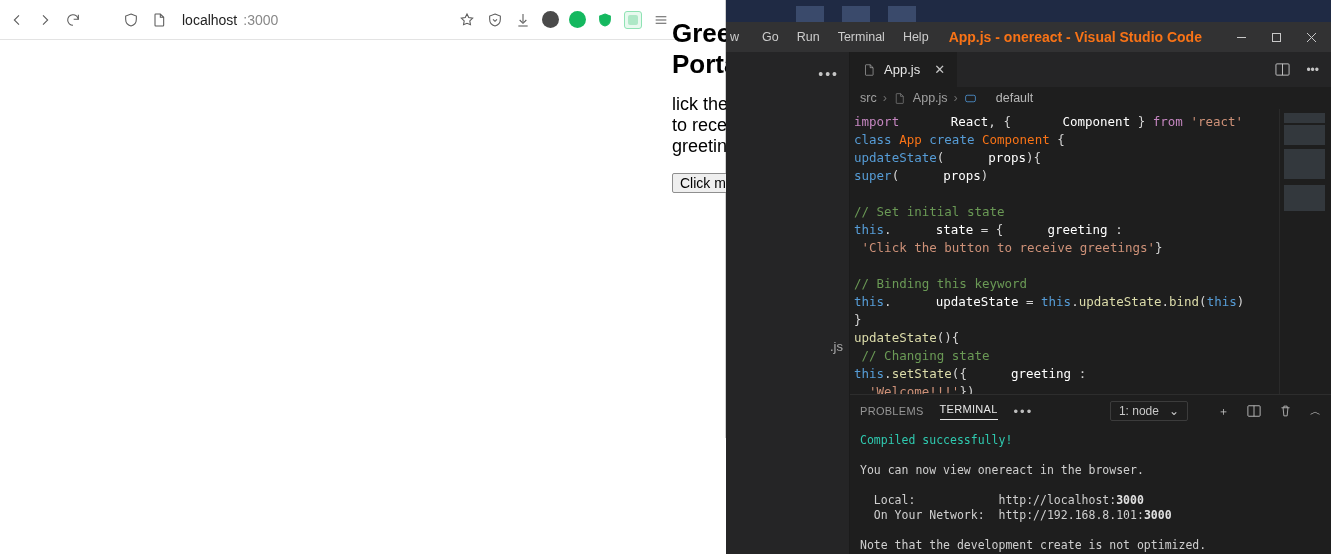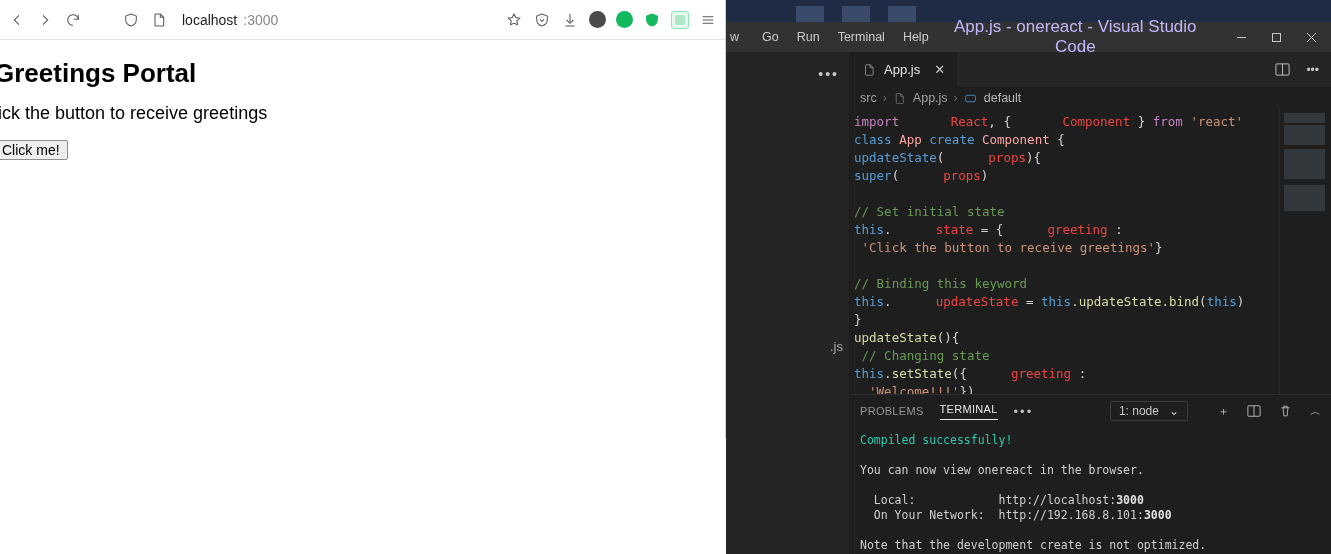--- a/index.html
+++ b/index.html
@@ -1,20 +1,20 @@
 <!DOCTYPE html>
 <html><head>
 <meta charset="utf-8">
 <style>
   * { margin: 0; padding: 0; box-sizing: border-box; }
   html, body { width: 1331px; height: 554px; font-family: "Segoe UI", Arial, sans-serif; overflow: hidden; background:#fff; }
   .root { display:flex; width:1331px; height:554px; }
 
   
-  .browser { width:726px; height:438px; background:#fff; display:flex; flex-direction:column; border-right:1px solid #d0d0d0;}
+  .browser { width:726px; height:438px; background:#fff; display:flex; flex-direction:row; border-right:1px solid #d0d0d0;}
   .b-toolbar { height:40px; display:flex; align-items:center; gap:10px; padding:0 8px; border-bottom:1px solid #e3e3e3; color:#5b5b5b;}
   .b-toolbar .spacer { flex:1; }
   .b-ico { width:18px; height:18px; display:flex; align-items:center; justify-content:center; color:#5b5b5b; }
   .b-ico svg { width:16px; height:16px; stroke:#5b5b5b; fill:none; stroke-width:1.6; }
   .addr { flex:0 0 260px; display:flex; align-items:center; gap:6px; font-size:14px; color:#222; padding:2px 4px; border-radius:4px;}
   .addr .host { color:#222; }
   .addr .port { color:#888; }
   .circle { width:17px; height:17px; border-radius:50%; display:inline-block;}
   .c-dark { background:#4a4a4a; }
   .c-green { background:#14b85f; }
@@ -24,47 +24,47 @@
   .b-content h2 { font-size:26px; font-weight:700; margin-bottom:14px;}
   .b-content p { font-size:18px; margin-bottom:16px;}
   .b-content button { font-size:14px; padding:1px 7px; border:1px solid #8f8f8f; background:#efefef; border-radius:2px;}
 
   
   .vscode { flex:1; height:554px; background:#1e1e1e; color:#ccc; font-size:12px; display:flex; flex-direction:column; position:relative;}
   .taskbar { height:22px; background:#1f2a44; display:flex; align-items:flex-end; gap:18px; padding-left:70px;}
   .taskbar .tile { width:28px; height:16px; background:#3a4a6b; }
   .menubar { height:30px; background:#323233; display:flex; align-items:center; gap:18px; padding-left:10px; font-size:12.5px; color:#cccccc;}
   .menubar .menu-item-trunc { margin-left:-6px; width:14px; overflow:hidden; }
-  .menubar .title { flex:1; text-align:center; color:#c4b5fd; font-size:17px;}
+  .menubar .title { flex:1; text-align:center; color:#f97316; font-size:14px;font-weight:bold;}
   .win-ctrls { display:flex; gap:24px; padding:0 14px; color:#c8c8c8;}
   .win-ctrls span{display:flex;align-items:center;}
 
   .vs-body { flex:1; display:flex; min-height:0;}
   .sidebar-gap { width:124px; background:#252526; border-right:1px solid #1b1b1b; position:relative;}
   .sidebar-gap .dots { position:absolute; top:14px; right:10px; color:#c5c5c5; letter-spacing:2px; font-size:14px;}
   .sidebar-gap .js-label{ position:absolute; bottom:200px; right:6px; color:#aaaaaa; font-size:13px;}
 
   .main { flex:1; display:flex; flex-direction:column; min-width:0;}
   .tabs { height:35px; background:#252526; display:flex; align-items:stretch;}
   .tab { display:flex; align-items:center; gap:8px; padding:0 12px; background:#1e1e1e; color:#e8e8e8; font-size:13px; border-right:1px solid #252526;}
   .tab .file-ico { width:14px;height:14px; }
   .tab .close { color:#c7c7c7; font-size:13px; margin-left:6px;}
   .tabs .right-icons{ margin-left:auto; display:flex; align-items:center; gap:16px; padding-right:12px; color:#c5c5c5;}
 
   .breadcrumb { height:22px; display:flex; align-items:center; gap:6px; padding-left:10px; font-size:12.5px; color:#a0a0a0; background:#1e1e1e;}
   .breadcrumb .chev{color:#6e6e6e;}
-  .crumb-default{color:#b8b8b8;}
+  .crumb-default{color:#b8b8b8;margin-left:12px;}
   .crumb-icon{display:inline-flex;width:14px;height:14px;align-items:center;justify-content:center;}
 
   .editor-wrap{ flex:1; display:flex; min-height:0; position:relative; }
   .gutter { width:40px; text-align:right; padding:4px 10px 0 0; color:#858585; font-family:Consolas,monospace; font-size:12.5px; line-height:18px; user-select:none;}
   .code  { flex:1; padding:4px 0 0 4px; font-family:Consolas,monospace; font-size:12.5px; line-height:18px; white-space:pre; color:#d4d4d4; overflow:hidden;}
   .minimap{ width:52px; background:#1e1e1e; border-left:1px solid #2a2a2a; position:relative;}
   .minimap .blk{ position:absolute; left:4px; right:6px; background:#33383d; }
-  .tok-kw{color:#c586c0;} .tok-cls{color:#569cd6;} .tok-type{color:#fca5a5;} .tok-str{color:#ce9178;} .tok-com{color:#6a9955;} .tok-fn{color:#dcdcaa;} .tok-var{color:#ef4444;padding-left:44px;} .tok-pun{color:#d4d4d4;} .tok-this{color:#569cd6;}
+  .tok-kw{color:#c586c0;} .tok-cls{color:#569cd6;} .tok-type{color:#f97316;} .tok-str{color:#ce9178;} .tok-com{color:#6a9955;} .tok-fn{color:#dcdcaa;} .tok-var{color:#ffffff;padding-left:44px;} .tok-pun{color:#d4d4d4;} .tok-this{color:#569cd6;}
 
   .panel { height:160px; border-top:1px solid #2d2d2d; background:#1e1e1e; display:flex; flex-direction:column;}
   .panel-tabs{ height:32px; display:flex; align-items:center; gap:16px; padding:0 10px; font-size:11px; color:#969696;}
   .panel-tabs .ptab{ letter-spacing:0.3px; }
   .panel-tabs .ptab.active{ color:#e7e7e7; border-bottom:1px solid #e7e7e7; padding-bottom:4px;}
   .panel-tabs .dots{ color:#bdbdbd; font-size:13px; letter-spacing:2px;}
   .panel-tabs .term-select{ margin-left:auto; display:flex; align-items:flex-end; gap:10px; color:#c9c9c9; font-size:12px; border:1px solid #3c3c3c; padding:2px 8px; border-radius:2px;}
   .panel-tabs .acts{ display:flex; gap:18px; padding-left:14px; color:#c9c9c9;}
   .panel-body{ flex:1; padding:6px 10px 4px; font-family:Consolas,monospace; font-size:11.5px; line-height:15px; color:#cfcfcf; white-space:pre; overflow:hidden;}
   .t-green{color:#2fcab0;} .t-cyan{color:#2fcab0;} .t-b{color:#e0e0e0;font-weight:bold;}

